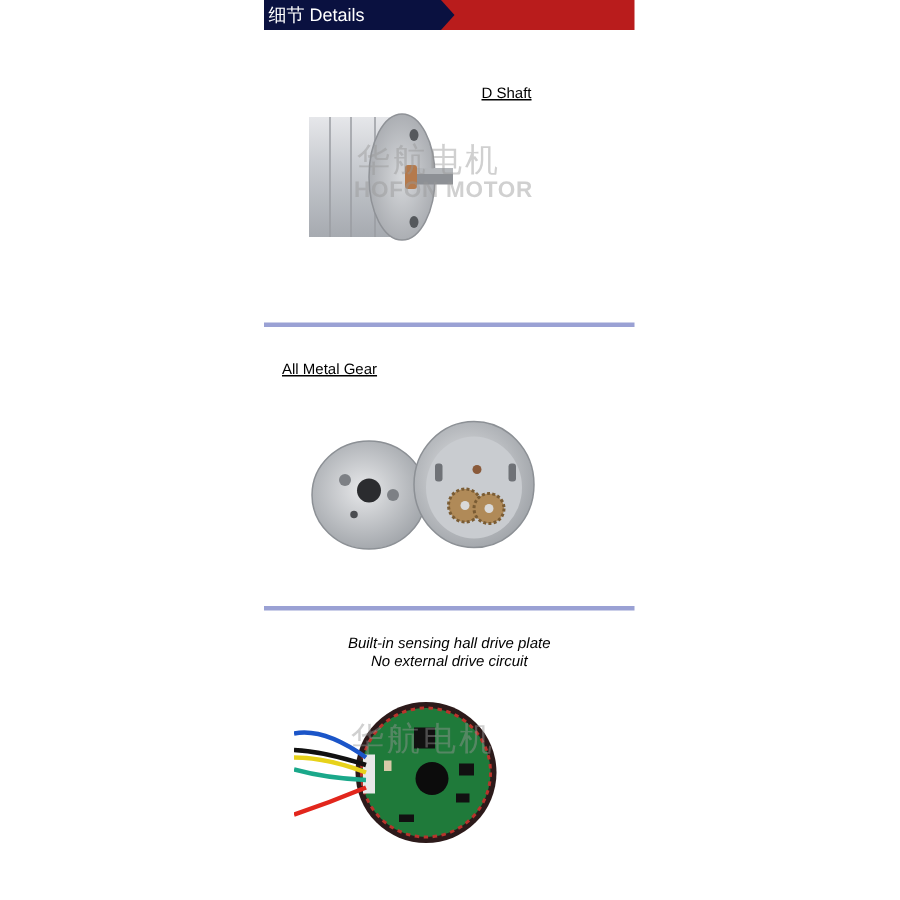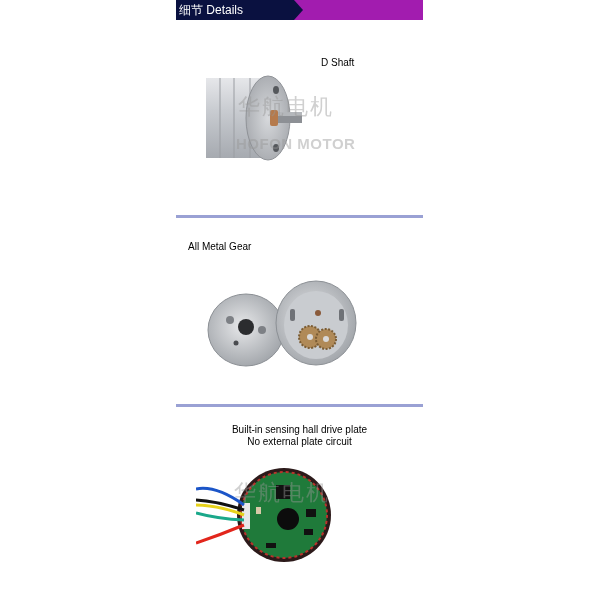--- a/index.html
+++ b/index.html
@@ -1,23 +1,23 @@
 <!DOCTYPE html>
 <html><head>
   <meta charset="utf-8">
   <style>
     html, body { margin: 0; padding: 0; background: #ffffff; }
     body { width: 600px; height: 600px; position: relative; overflow: hidden; font-family: "Liberation Sans", sans-serif; }
     .page { position: absolute; left: 176px; top: 0; width: 247px; height: 600px; }
-    .header { position: absolute; left: 0; top: 0; width: 247px; height: 20px; background: #a21caf; }
+    .header { position: absolute; left: 0; top: 0; width: 247px; height: 20px; background: #b91c1c; }
     .header-dark { position: absolute; left: 0; top: 0; width: 118px; height: 20px; background: #0a1140; }
     .header-arrow { position: absolute; left: 118px; top: 0; width: 0; height: 0; border-top: 10px solid transparent; border-bottom: 10px solid transparent; border-left: 9px solid #0a1140; }
     .header-title { position: absolute; left: 3px; top: 3px; color: #ffffff; font-size: 12px; line-height: 14px; white-space: nowrap; }
     .divider { position: absolute; left: 0; width: 247px; height: 3px; background: #9aa1d4; }
-    .label { position: absolute; font-size: 10px; color: #000; white-space: nowrap; }
+    .label { position: absolute; font-size: 10px; color: #000; white-space: nowrap; text-decoration: underline; }
     .label-center { position: absolute; left: 0; width: 247px; text-align: center; font-size: 10px; line-height: 11.5px; color: #000; }
     .watermark-cn { position: absolute; color: rgba(150,150,150,0.45); font-size: 22px; font-family: Liberation Serif, serif; letter-spacing: 2px; white-space: nowrap; }
     .watermark-en { position: absolute; color: rgba(150,150,150,0.45); font-size: 15px; font-weight: bold; white-space: nowrap; letter-spacing: 0.5px; }
     .photo { position: absolute; }
   </style>
 </head>
 <body>
 
 <div class="page">
 
@@ -46,21 +46,21 @@
       <line x1="28" y1="8" x2="28" y2="88" stroke="#9a9da2" stroke-width="1"></line>
       <line x1="44" y1="8" x2="44" y2="88" stroke="#9a9da2" stroke-width="1"></line>
       <ellipse cx="62" cy="48" rx="22" ry="42" fill="url(#face)" stroke="#8f9297" stroke-width="1"></ellipse>
       <ellipse cx="70" cy="20" rx="3" ry="4" fill="#55585c"></ellipse>
       <ellipse cx="70" cy="78" rx="3" ry="4" fill="#55585c"></ellipse>
       <rect x="64" y="40" width="8" height="16" rx="2" fill="#b57a4c"></rect>
       <rect x="72" y="42" width="24" height="11" fill="#8d9095"></rect>
       <rect x="72" y="42" width="24" height="4" fill="#b4b7bb"></rect>
     </svg>
     <span class="watermark-cn" style="left:62px; top:92px;">华航电机</span>
-    <span class="watermark-en" style="left:60px; top:118px;margin-top:17px;">HOFON MOTOR</span>
+    <span class="watermark-en" style="left:60px; top:118px;">HOFON MOTOR</span>
   </div>
 
   <div class="divider" style="top:215px;"></div>
 
   <div>
     <span class="label" style="left:12px; top:241px;">All Metal Gear</span>
     <svg class="photo" style="left:30px; top:275px;" width="160" height="100" viewBox="0 0 160 100">
       <defs>
         <radialGradient id="disc" cx="0.45" cy="0.45" r="0.6">
           <stop offset="0" stop-color="#e7e8ea"></stop>
@@ -80,23 +80,23 @@
       <circle cx="120" cy="64" r="3" fill="#d9d9d9"></circle>
       <circle cx="112" cy="38" r="3" fill="#8a5a3a"></circle>
       <rect x="84" y="34" width="5" height="12" rx="2" fill="#6f7277"></rect>
       <rect x="133" y="34" width="5" height="12" rx="2" fill="#6f7277"></rect>
     </svg>
   </div>
 
   <div class="divider" style="top:404px;"></div>
 
   <div>
-    <div class="label-center" style="top:424px;">
+    <div class="label-center" style="top:424px;font-style:italic;">
       <div>Built-in sensing hall drive plate</div>
-      <div>No external plate circuit</div>
+      <div>No external drive circuit</div>
     </div>
     <svg class="photo" style="left:20px; top:465px;" width="140" height="115" viewBox="0 0 140 115">
       <circle cx="88" cy="50" r="47" fill="#2c1a1a"></circle>
       <circle cx="88" cy="50" r="43" fill="#1f7a3a"></circle>
       <circle cx="88" cy="50" r="43" fill="none" stroke="#b8342c" stroke-width="2" stroke-dasharray="3 3"></circle>
       <circle cx="92" cy="54" r="11" fill="#0c0c0c"></circle>
       <rect x="80" y="20" width="14" height="14" fill="#111"></rect>
       <rect x="110" y="44" width="10" height="8" fill="#111"></rect>
       <rect x="60" y="42" width="5" height="7" fill="#d9c9a8"></rect>
       <rect x="108" y="64" width="9" height="6" fill="#111"></rect>

